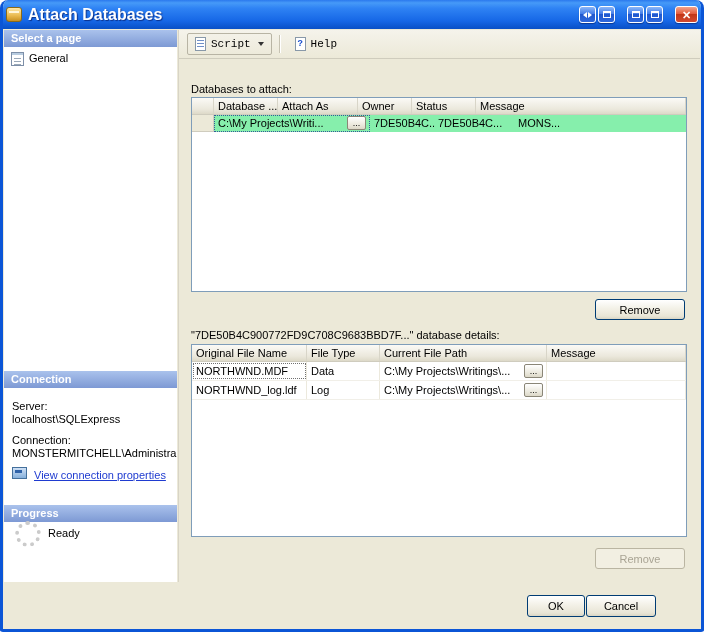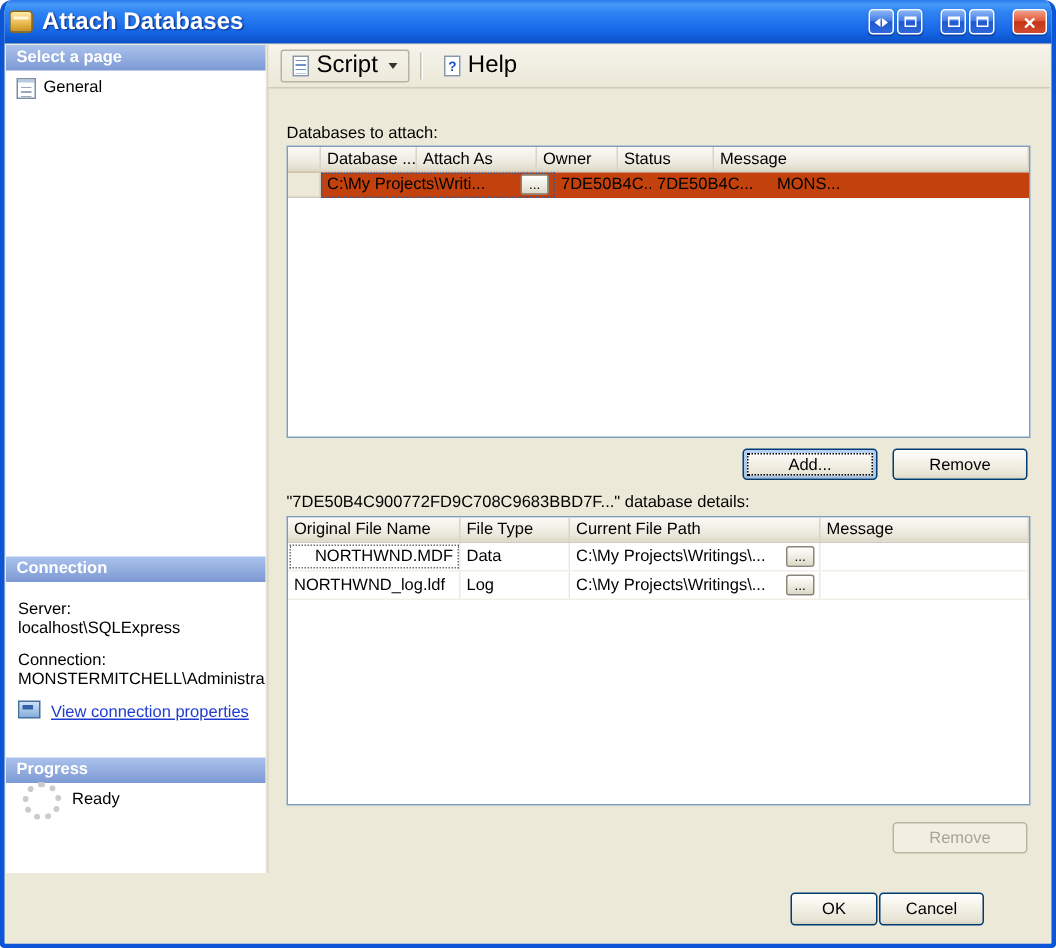--- a/index.html
+++ b/index.html
@@ -62,21 +62,21 @@
   .spinner { position:absolute; top:491px; left:11px; width:26px; height:26px; border-radius:50%; border:4px dotted #cbcbcb; }
   .ready { position:absolute; top:497px; left:44px; }
 
   
   .main { position:absolute; left:175px; top:30px; width:522px; height:552px; background:#ece9d8; border-left:1px solid #d8d4c6; }
   .toolbar {
     position:absolute; top:0; left:0; right:0; height:29px; display:flex; align-items:center; padding-left:8px;
     background: linear-gradient(180deg,#f5f3eb,#ece9d8); border-bottom:1px solid #cfccbd;
   }
   .tool-btn { display:inline-flex; align-items:center; gap:5px; height:22px; padding:0 7px;
-    background:transparent; border:1px solid #b8b4a4; border-radius:2px; font-family:Liberation Sans, sans-serif; font-size:16px; cursor:default; }
+    background:transparent; border:1px solid #b8b4a4; border-radius:2px; font-family:Liberation Mono, monospace; font-size:11px; cursor:default; }
   .tool-btn.flat { border-color:transparent; }
   .tool-sep { width:1px; height:18px; background:#c6c2b2; margin:0 7px; box-shadow:1px 0 0 #fff; }
   .doc-icon { width:11px; height:14px; background:#fff; border:1px solid #8898a8; position:relative; }
   .doc-icon.script::after { content:""; position:absolute; left:1px; right:1px; top:2px; height:9px;
     background: repeating-linear-gradient(180deg,#7090c8 0 1px,transparent 1px 3px); }
   .doc-icon.help::after { content:"?"; position:absolute; left:2px; top:1px; color:#1a50d0; font-weight:bold; font-size:9px; }
   .dd-arrow { width:0; height:0; border-left:3px solid transparent; border-right:3px solid transparent; border-top:4px solid #333; margin-left:2px; }
 
   .section-label { position:absolute; left:12px; white-space:nowrap; }
 
@@ -85,24 +85,24 @@
   #details-grid { top:314px; height:193px; }
   .ghead { display:flex; height:17px; background: linear-gradient(180deg,#fbfaf6,#ebe8dc 70%,#ddd9c8); border-bottom:1px solid #cfccbe; }
   .gh { padding:2px 4px 0; border-right:1px solid #d8d5c8; white-space:nowrap; overflow:hidden; }
   .grow { display:flex; }
   #attach-grid .grow { height:17px; }
   #details-grid .grow { height:19px; border-bottom:1px solid #f1efe8; }
   .gc { padding:2px 4px 0; white-space:nowrap; overflow:hidden; position:relative; }
   #details-grid .gc { border-right:1px solid #ece9dd; padding-top:3px; }
   .a0 { width:22px; } .a1 { width:156px; } .a2 { width:64px; } .a3 { width:80px; } .a4 { width:54px; } .a5 { width:64px; } .a6 { flex:1; }
   .d0 { width:115px; } .d1 { width:73px; } .d2 { width:167px; } .d3 { flex:1; }
-  .selrow { background:#c2410c; }
+  .selrow { background:#86efac; }
   .rowsel { background:#ece9d8; border-right:1px solid #cfccbe; border-bottom:1px solid #cfccbe; }
   .mdf-cell { outline:1px dotted #35589a; outline-offset:-1px; }
-  .focus-cell { outline:1px dotted #707070; outline-offset:-2px;text-align:right; }
+  .focus-cell { outline:1px dotted #707070; outline-offset:-2px; }
   .browse {
     position:absolute; top:1px; width:19px; height:14px; padding:0; font-family:inherit; font-size:9px; line-height:8px;
     background: linear-gradient(180deg,#ffffff,#eceadf 60%,#dcd8c8); border:1px solid #8a8677; border-radius:2px; cursor:default;
   }
   #attach-grid .browse { right:4px; }
   #details-grid .browse { right:3px; top:2px; }
 
   .btn {
     position:absolute; width:90px; height:21px; font-family:inherit; font-size:11px; color:#000;
     background: linear-gradient(180deg,#ffffff,#f3f1e7 45%,#e8e5d6 85%,#d9d5c4);
@@ -198,21 +198,20 @@
           <button class="browse">...</button>
         </div>
         <div class="gc a2">7DE50B4C...</div>
         <div class="gc a3">7DE50B4C...</div>
         <div class="gc a4">MONS...</div>
         <div class="gc a5"></div>
         <div class="gc a6"></div>
       </div>
     </div>
 
-    <button class="btn btn-add">Add...</button>
     <button class="btn btn-remove">Remove</button>
 
     <div class="section-label" style="top:299px">"7DE50B4C900772FD9C708C9683BBD7F..." database details:</div>
 
     <div class="grid" id="details-grid">
       <div class="ghead">
         <div class="gh d0">Original File Name</div>
         <div class="gh d1">File Type</div>
         <div class="gh d2">Current File Path</div>
         <div class="gh d3">Message</div>

